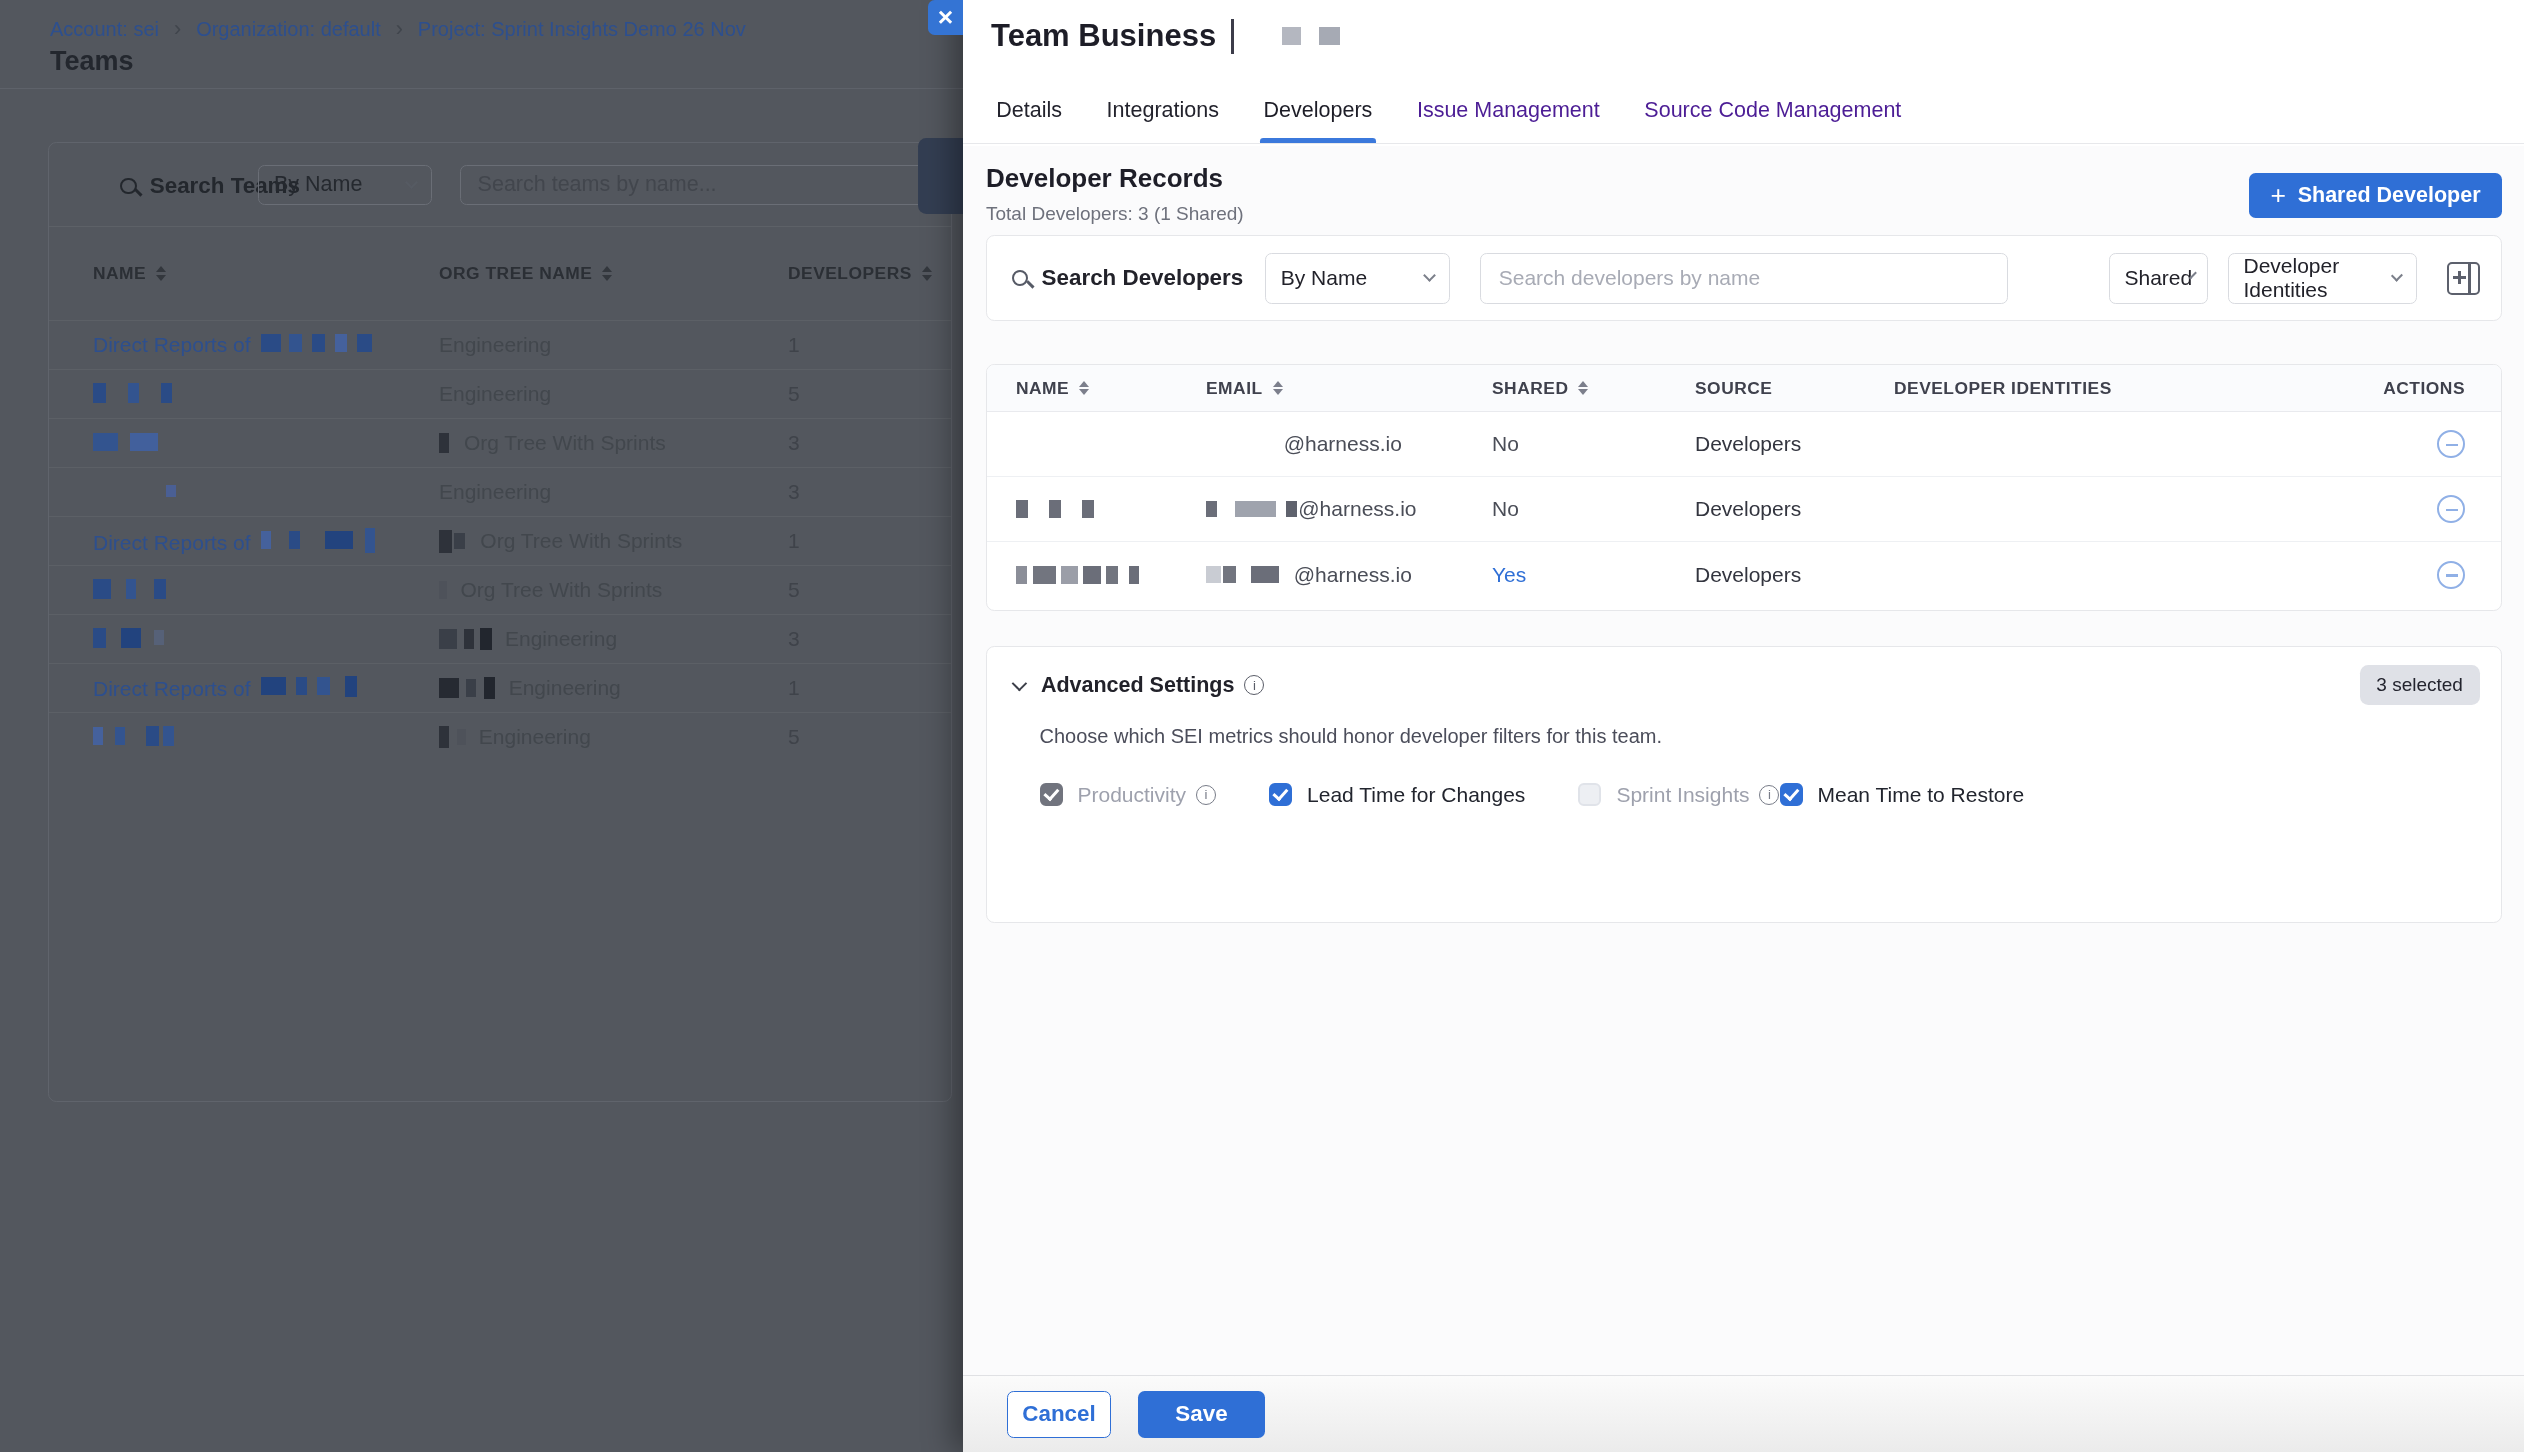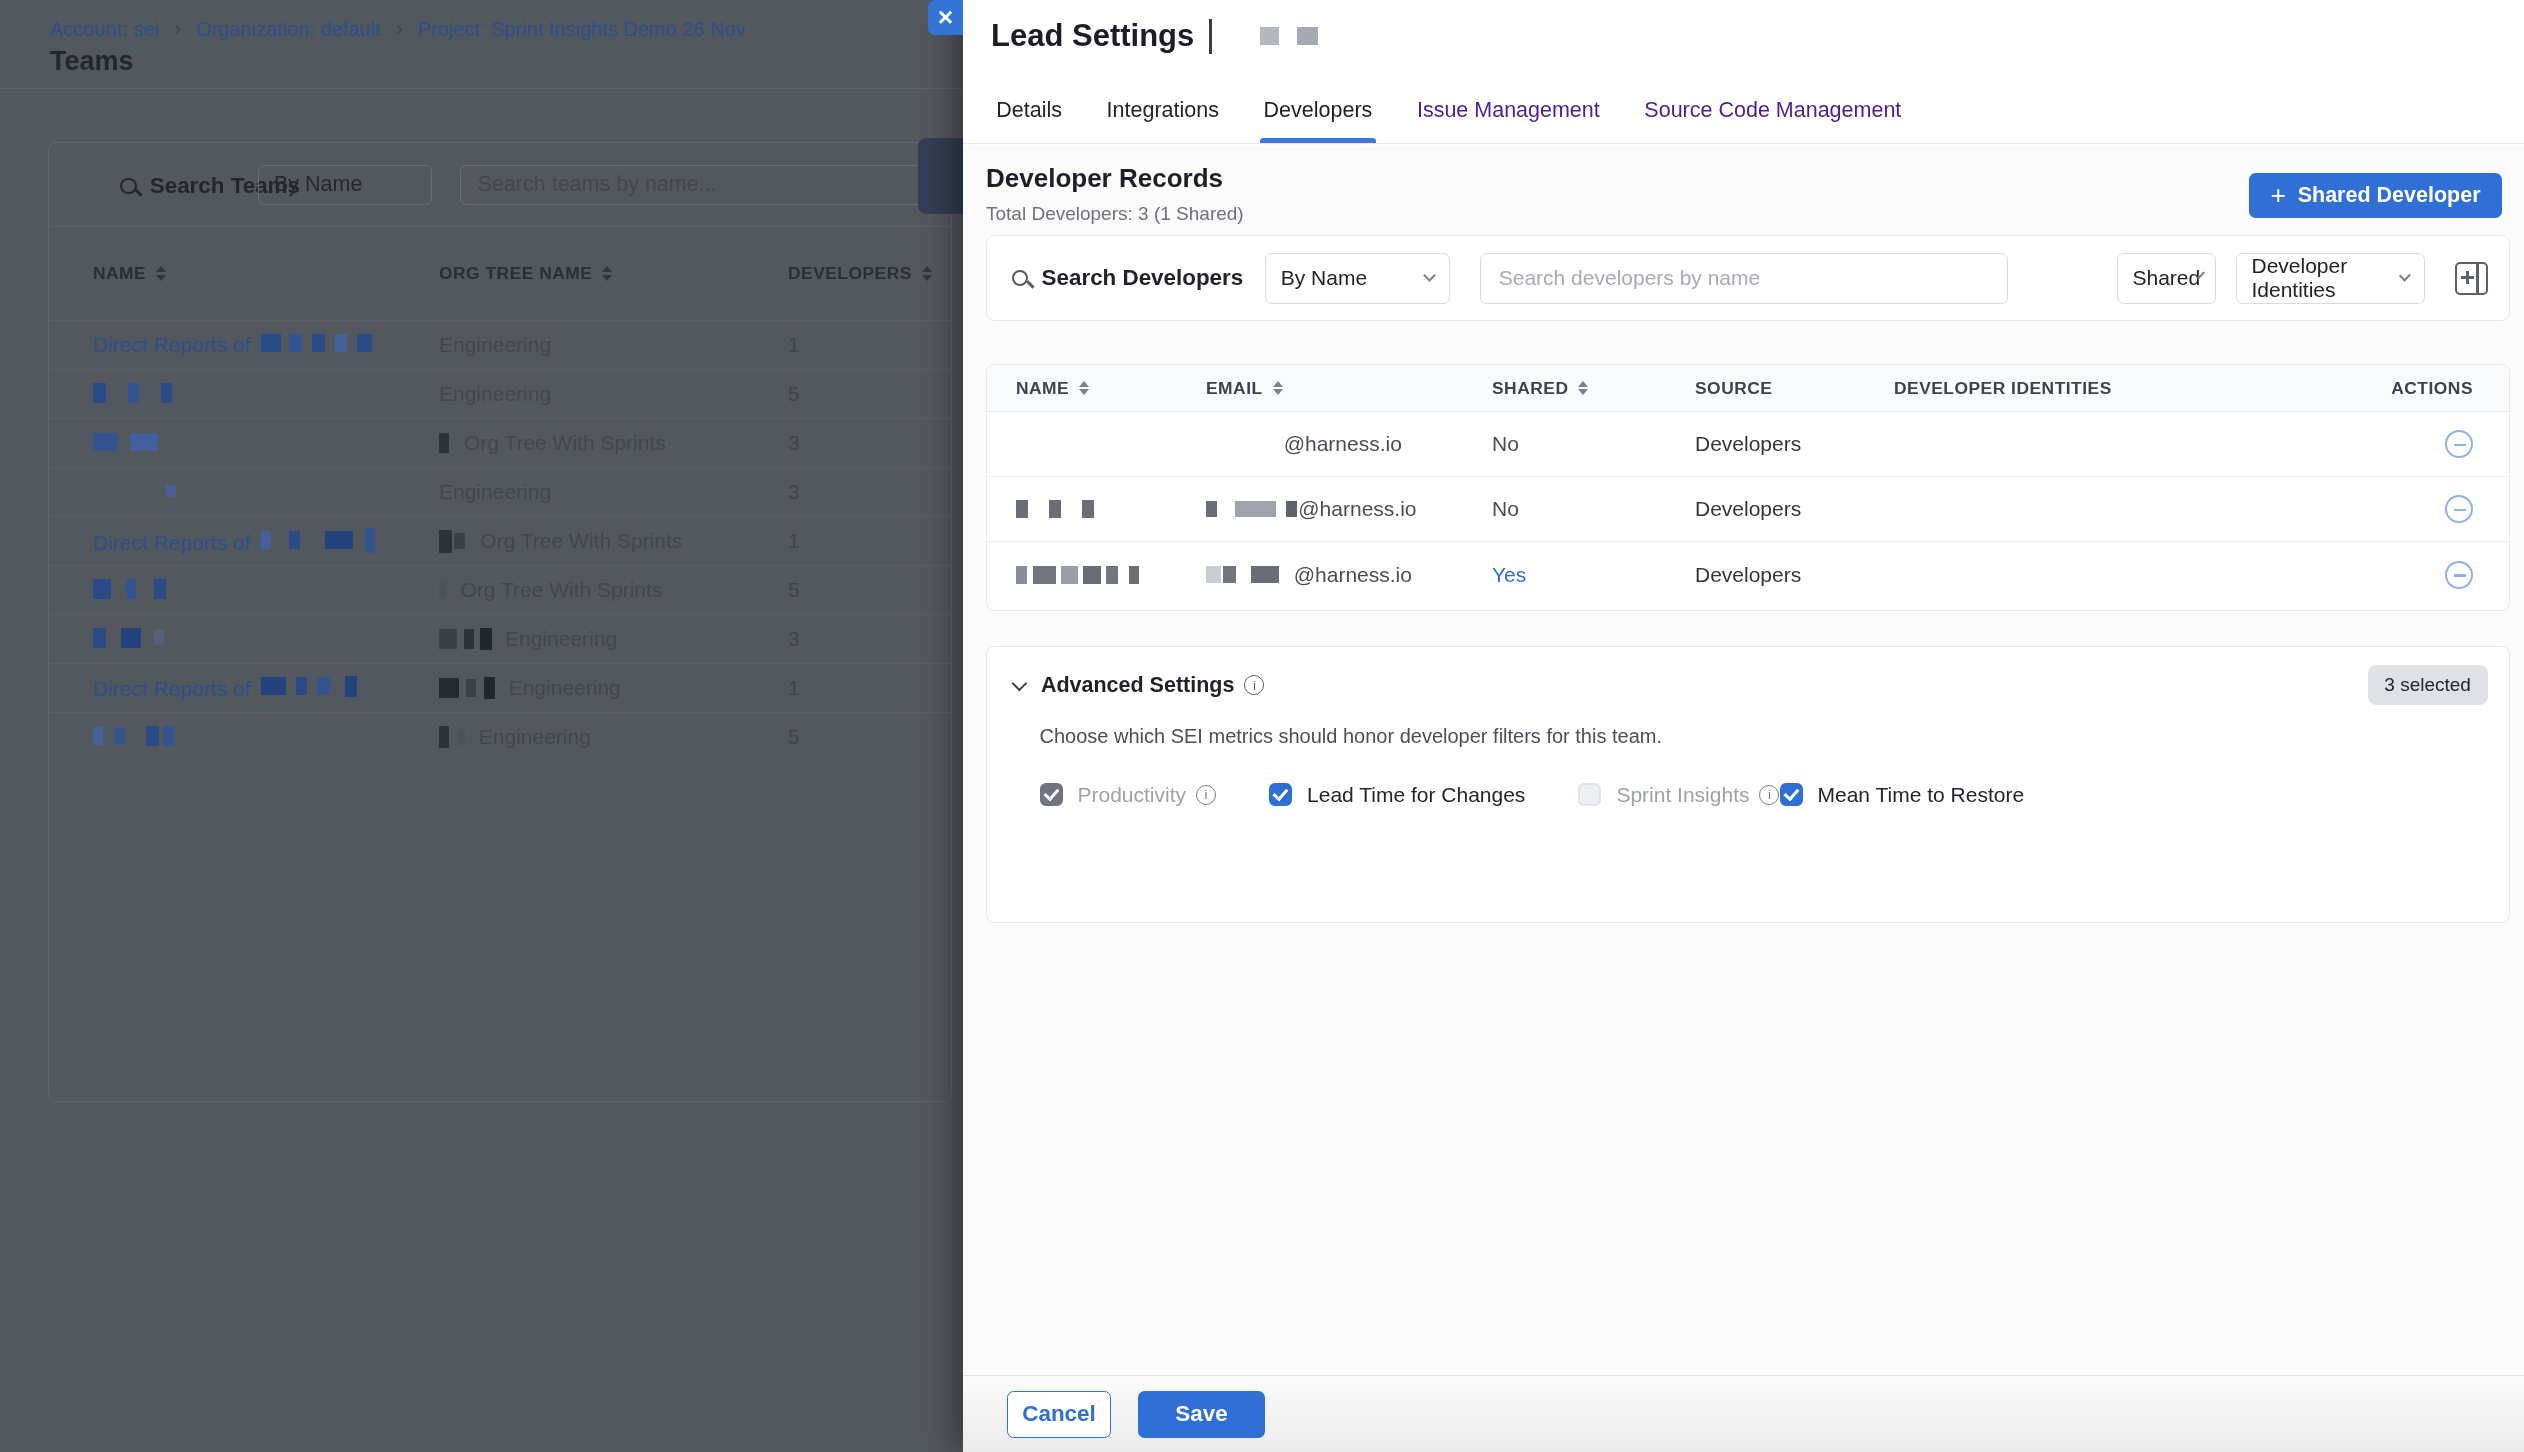--- a/index.html
+++ b/index.html
@@ -47,21 +47,21 @@
   .d-tabs{position:absolute;top:93px;left:0;right:0;height:51px;border-bottom:1.7px solid #e7e8eb;display:flex;gap:38px;padding-left:30px;}
   .tab{font-size:21.5px;color:#23232d;position:relative;padding:5px 3.3px 0;cursor:pointer;}
   .tab.active{font-weight:400;color:#1d1d27;}
   .tab.active::after{content:'';position:absolute;left:0;right:0;bottom:0;height:5px;background:#3b79dc;border-radius:3.3px 3.3px 0 0;}
   .tab.disabled{color:#4c1d95;cursor:default;}
   .d-content{position:absolute;top:146px;left:0;right:0;bottom:77px;background:#fbfbfc;padding:16.6px 23px 0;}
   .d-heading{font-size:26px;font-weight:700;color:#1e1e28;}
   .d-subheading{margin-top:9px;font-size:19px;color:#6e717c;}
   .btn-primary{position:absolute;right:23px;top:26.5px;height:45px;background:#2f6fd6;border:none;border-radius:6.6px;color:#fff;font-size:21.5px;font-weight:700;padding:0 21.5px;display:flex;align-items:center;gap:11.6px;cursor:pointer;font-family:"Liberation Sans",sans-serif;}
   .btn-plus{font-size:26.5px;font-weight:400;line-height:1;}
-  .card{background:#fff;border:1.7px solid #e6e7ea;border-radius:8.3px;position:absolute;left:23px;right:15px;}
+  .card{background:#fff;border:1.7px solid #e6e7ea;border-radius:8.3px;position:absolute;left:23px;right:23px;}
   .card-search{top:89px;height:86px;display:flex;align-items:center;padding:0 21.5px;}
   .ds-label{display:flex;align-items:center;gap:13.2px;font-size:22.4px;font-weight:700;color:#22222a;margin-left:3.3px;}
   .ds-label .lens{color:#565a66;}
   .select{height:51px;border:1.7px solid #d9dbe0;border-radius:6.6px;background:#fff;display:flex;align-items:center;justify-content:space-between;padding:0 15px;font-size:21px;color:#22222a;cursor:pointer;}
   .select .chev{border-color:#7b7f8a;}
   .sel-byname{width:185px;margin-left:21.5px;}
   .d-input{margin-left:30px;width:528px;height:51px;border:1.7px solid #d9dbe0;border-radius:6.6px;padding:0 18px;font-size:21px;color:#3c3f49;font-family:"Liberation Sans",sans-serif;background:#fff;}
   .d-input::placeholder{color:#a8abb5;opacity:1;}
   .sel-shared{width:99px;margin-left:auto;}
   .sel-ident{width:189px;margin-left:20px;}
@@ -285,21 +285,21 @@
       </div>
   </div>
 </div>
 
 <div class="drawer">
   <div class="d-close">
     <span>×</span>
   </div>
 
   <div class="d-title-row">
-    <span class="d-title">Lead Settings</span>
+    <span class="d-title">Team Business</span>
     <span class="d-caret"></span>
     <span class="blocks d-title-blocks" id="title-blocks">
         <span class="blocks">
           <b style="width: 19px; height: 17.4px; background: rgb(180, 183, 192); margin-right: 18px;"></b>
           <b style="width: 21px; height: 17.4px; background: rgb(166, 170, 180); margin-right: 0px;"></b>
         </span>
       </span>
   </div>
 
   <div class="d-tabs" id="d-tabs">

